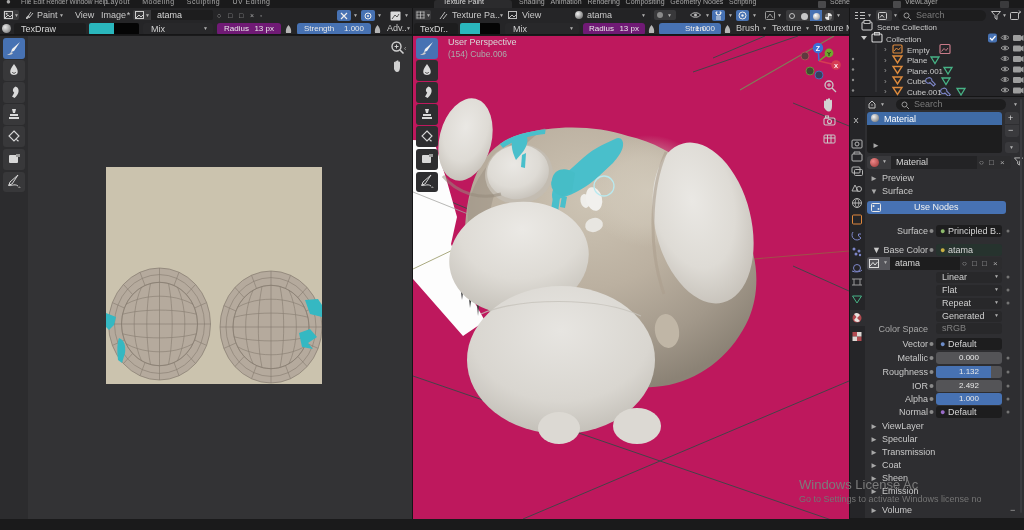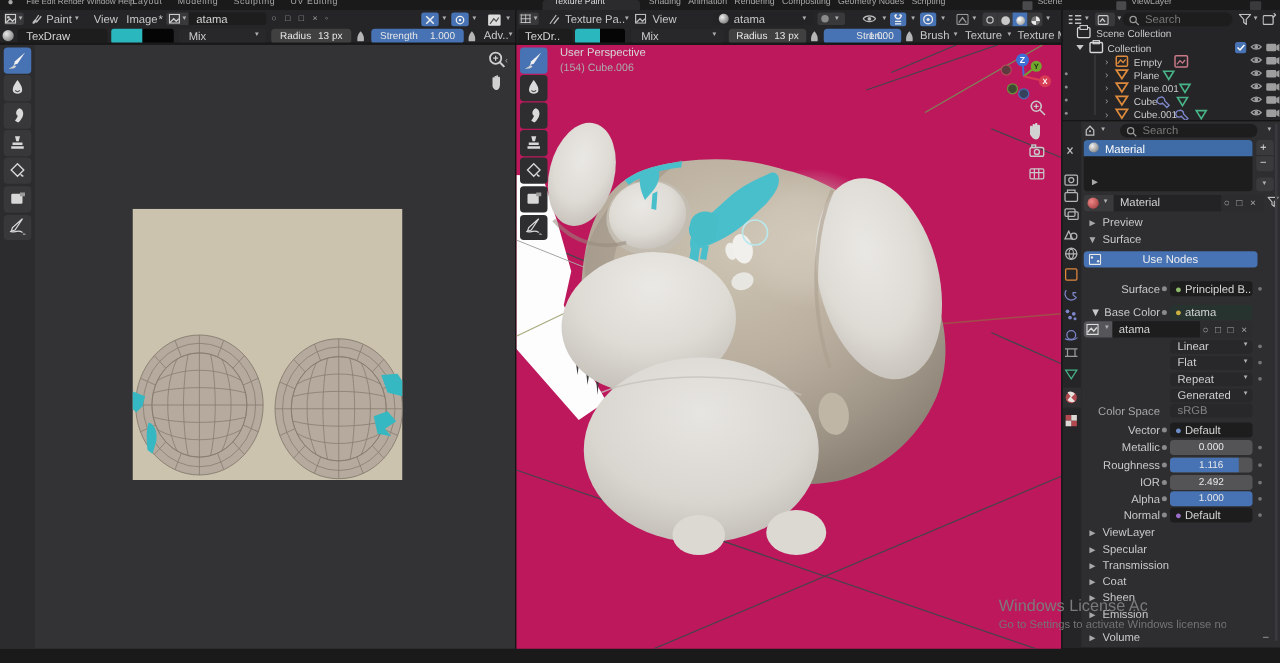--- a/index.html
+++ b/index.html
@@ -3,21 +3,21 @@
 <meta charset="utf-8">
 <style>
 *{margin:0;padding:0;box-sizing:border-box;font-family:"Liberation Sans",sans-serif;}
 html,body{width:1024px;height:530px;overflow:hidden;background:#1a1a1b;}
 #app{position:absolute;top:0;left:0;width:1024px;height:530px;background:#1a1a1b;}
 .abs{position:absolute;}
 .txt{position:absolute;color:#c9c9c9;font-size:9px;line-height:10px;white-space:nowrap;}
 .dim{color:#a8a8a8;}
 .fld{position:absolute;background:#1d1d1e;border-radius:3px;color:#d6d6d6;font-size:9px;line-height:11px;white-space:nowrap;}
 .dd{position:absolute;background:#28282a;border-radius:3px;color:#d0d0d0;font-size:9px;line-height:12px;white-space:nowrap;}
-.slider{position:absolute;background:#404040;border-radius:3px;color:#e8e8e8;font-size:8px;line-height:12px;white-space:nowrap;overflow:hidden;}
+.slider{position:absolute;background:#701a75;border-radius:3px;color:#e8e8e8;font-size:8px;line-height:12px;white-space:nowrap;overflow:hidden;}
 .blue{background:#4772b3;}
 .v{position:absolute;color:#b0b0b0;font-size:5px;line-height:5px;}
 .ico{position:absolute;}
 </style>
 </head>
 <body>
 <div id="app">
 
   <div class="abs" id="topbar" style="left:0;top:0;width:1024px;height:8px;background:#1a1a1b;overflow:hidden;">
     <div class="txt dim" style="left:6px;top:-3px;font-size:8px;">●</div>
@@ -689,21 +689,21 @@
       <div class="v" style="left:144px;top:203px;">▼</div>
     <div class="dd" style="left:86px;top:214px;width:66px;height:11px;line-height:11px;"><span style="margin-left:6px;">Generated</span></div>
       <div class="v" style="left:144px;top:216px;">▼</div>
     <div class="txt dim" style="left:15px;top:227px;width:63px;text-align:right;">Color Space</div>
     <div class="dd" style="left:86px;top:226px;width:66px;height:11px;line-height:11px;color:#838383;"><span style="margin-left:6px;">sRGB</span></div>
     <div class="txt" style="left:15px;top:242px;width:63px;text-align:right;">Vector</div>
     <div class="fld" style="left:86px;top:241px;width:66px;height:12px;line-height:12px;"><span style="margin-left:4px;"><span style="color:#6d8dc9;">●</span> Default</span></div>
     <div class="txt" style="left:15px;top:256px;width:63px;text-align:right;">Metallic</div>
     <div class="slider" style="left:86px;top:255px;width:66px;height:12px;line-height:12px;background:#545457;text-align:center;">0.000</div>
     <div class="txt" style="left:15px;top:270px;width:63px;text-align:right;">Roughness</div>
-    <div class="slider" style="left:86px;top:269px;width:66px;height:12px;line-height:12px;background:#545457;text-align:center;"><div class="abs" style="left:0;top:0;width:55px;height:12px;background:#4772b3;"></div><span style="position:relative;">1.116</span></div>
+    <div class="slider" style="left:86px;top:269px;width:66px;height:12px;line-height:12px;background:#545457;text-align:center;"><div class="abs" style="left:0;top:0;width:55px;height:12px;background:#4772b3;"></div><span style="position:relative;">1.132</span></div>
     <div class="txt" style="left:15px;top:284px;width:63px;text-align:right;">IOR</div>
     <div class="slider" style="left:86px;top:283px;width:66px;height:12px;line-height:12px;background:#545457;text-align:center;">2.492</div>
     <div class="txt" style="left:15px;top:297px;width:63px;text-align:right;">Alpha</div>
     <div class="slider blue" style="left:86px;top:296px;width:66px;height:12px;line-height:12px;text-align:center;">1.000</div>
     <div class="txt" style="left:15px;top:310px;width:63px;text-align:right;">Normal</div>
     <div class="fld" style="left:86px;top:309px;width:66px;height:12px;line-height:12px;"><span style="margin-left:4px;"><span style="color:#9a6dc9;">●</span> Default</span></div>
 
     <svg class="abs" style="left:0;top:0;" width="174" height="421" viewBox="0 0 174 421">
       <g fill="#8a8a8a">
           <circle cx="81.5" cy="134" r="2"></circle>

